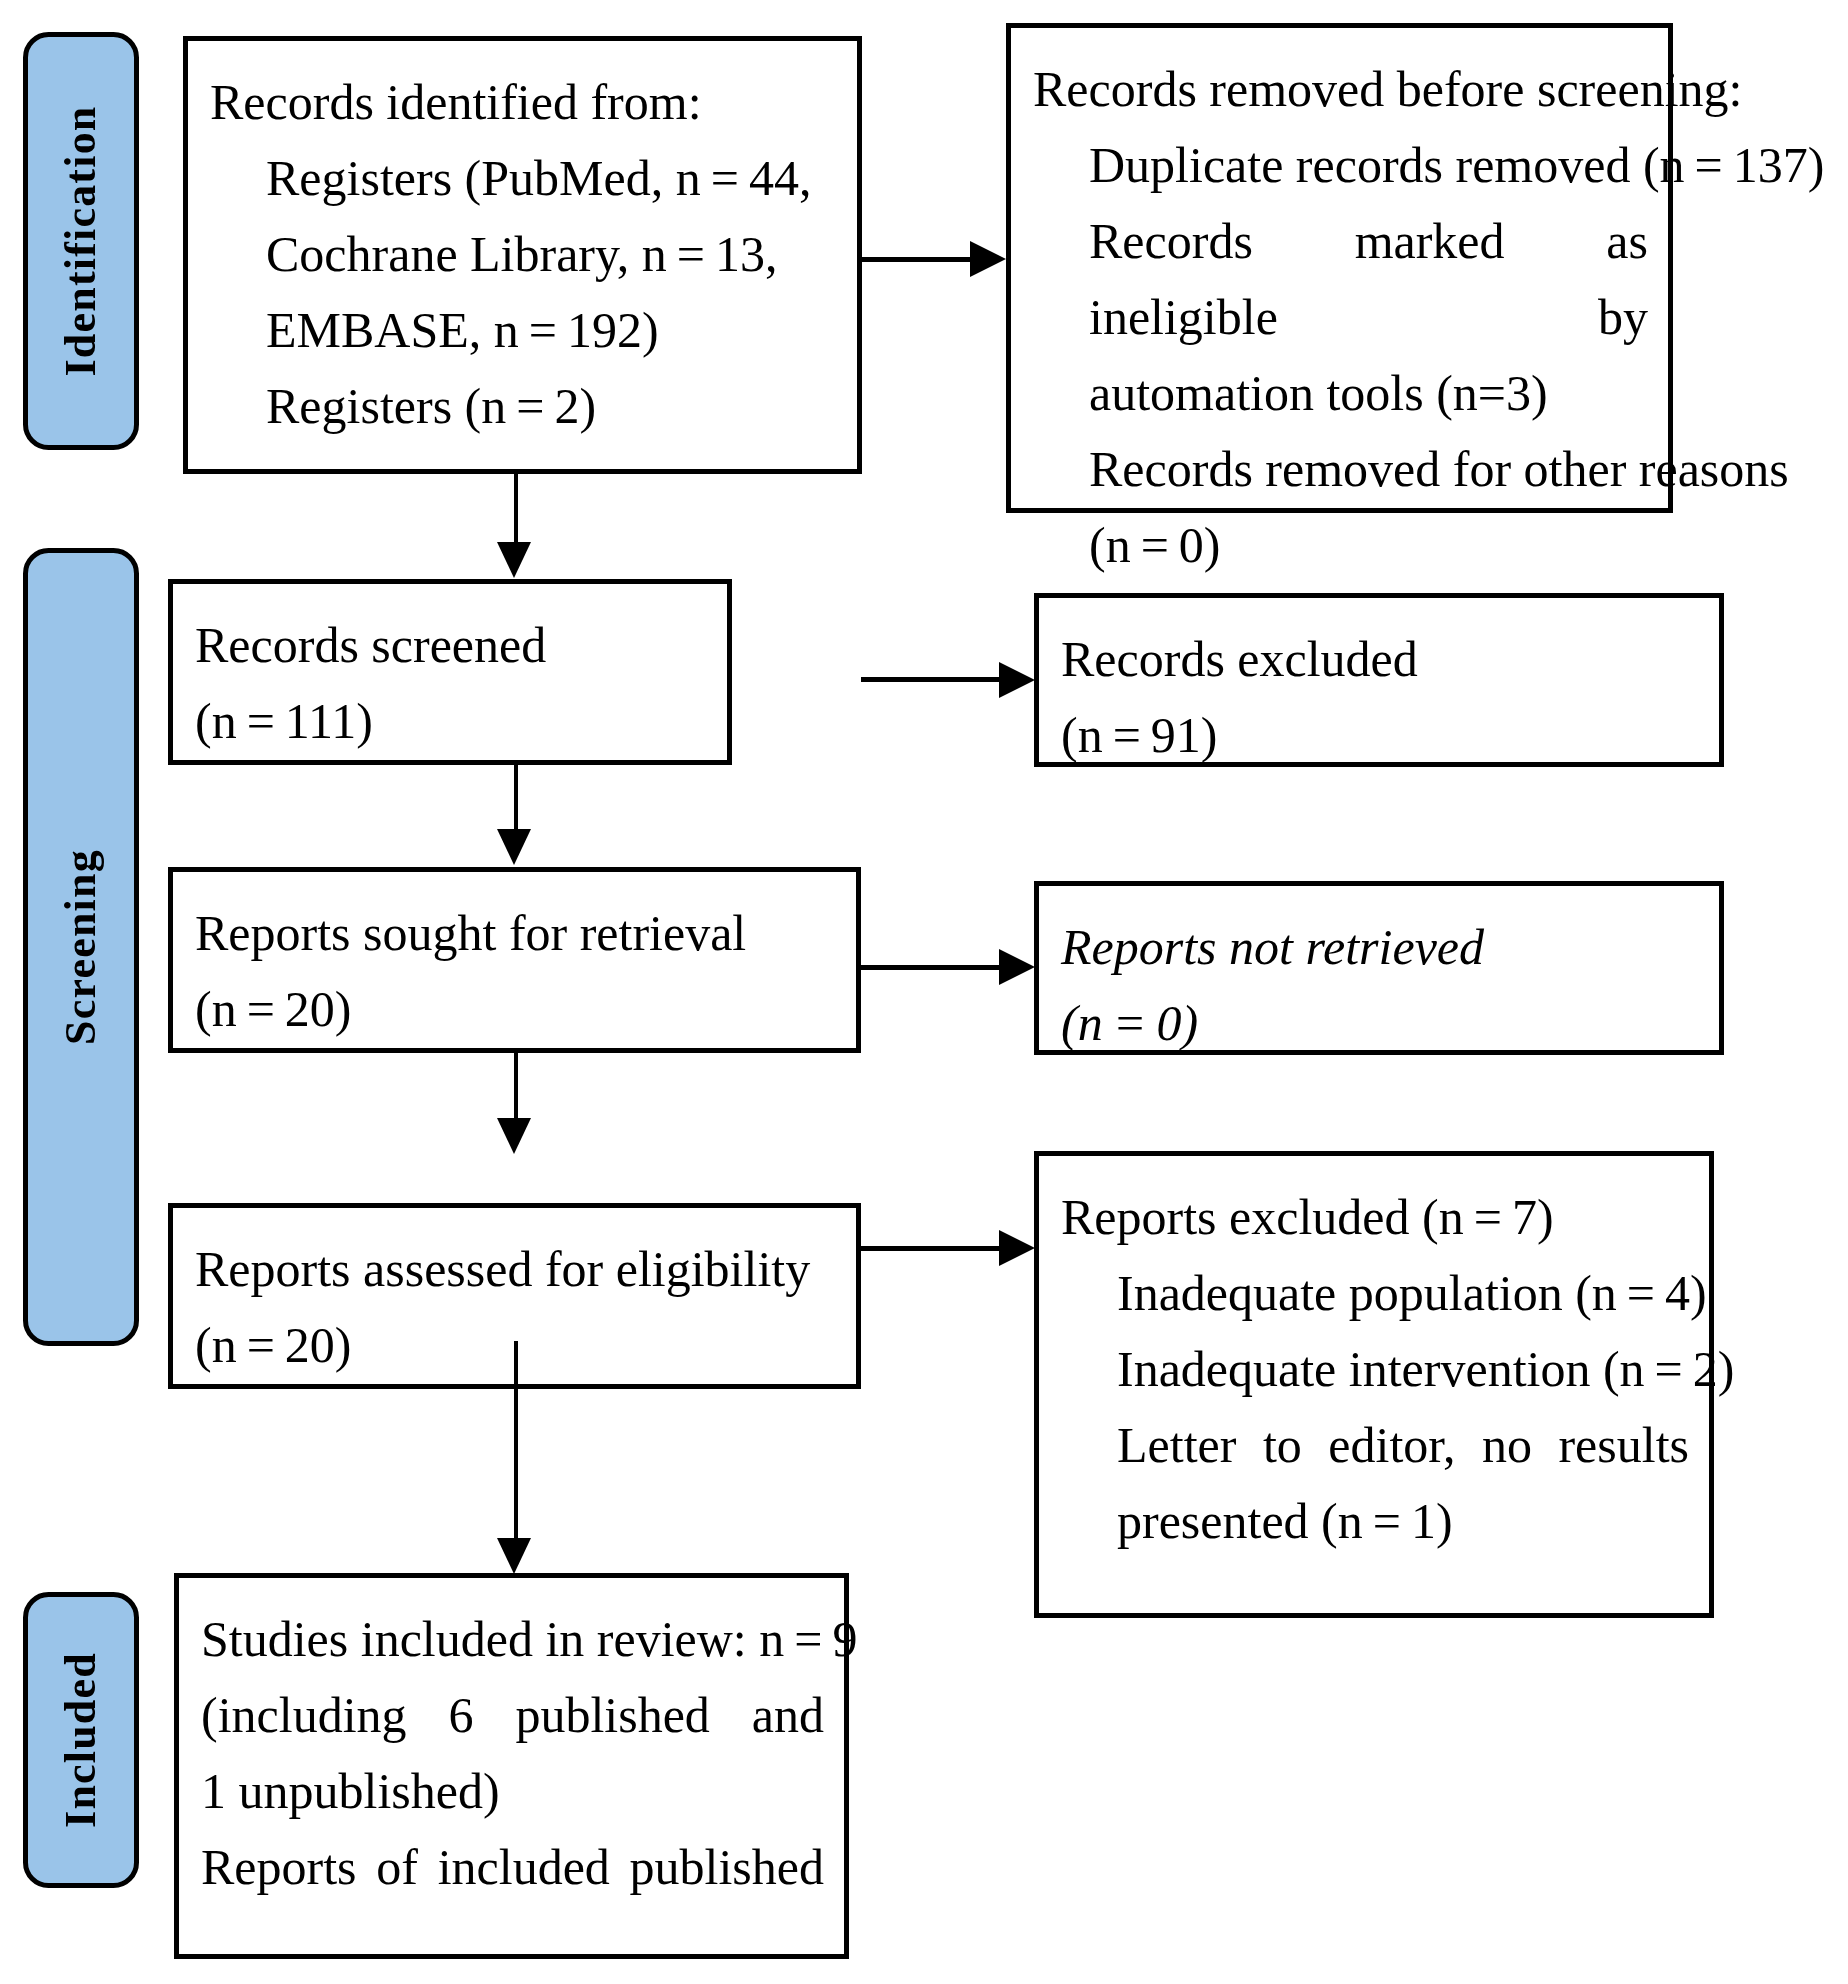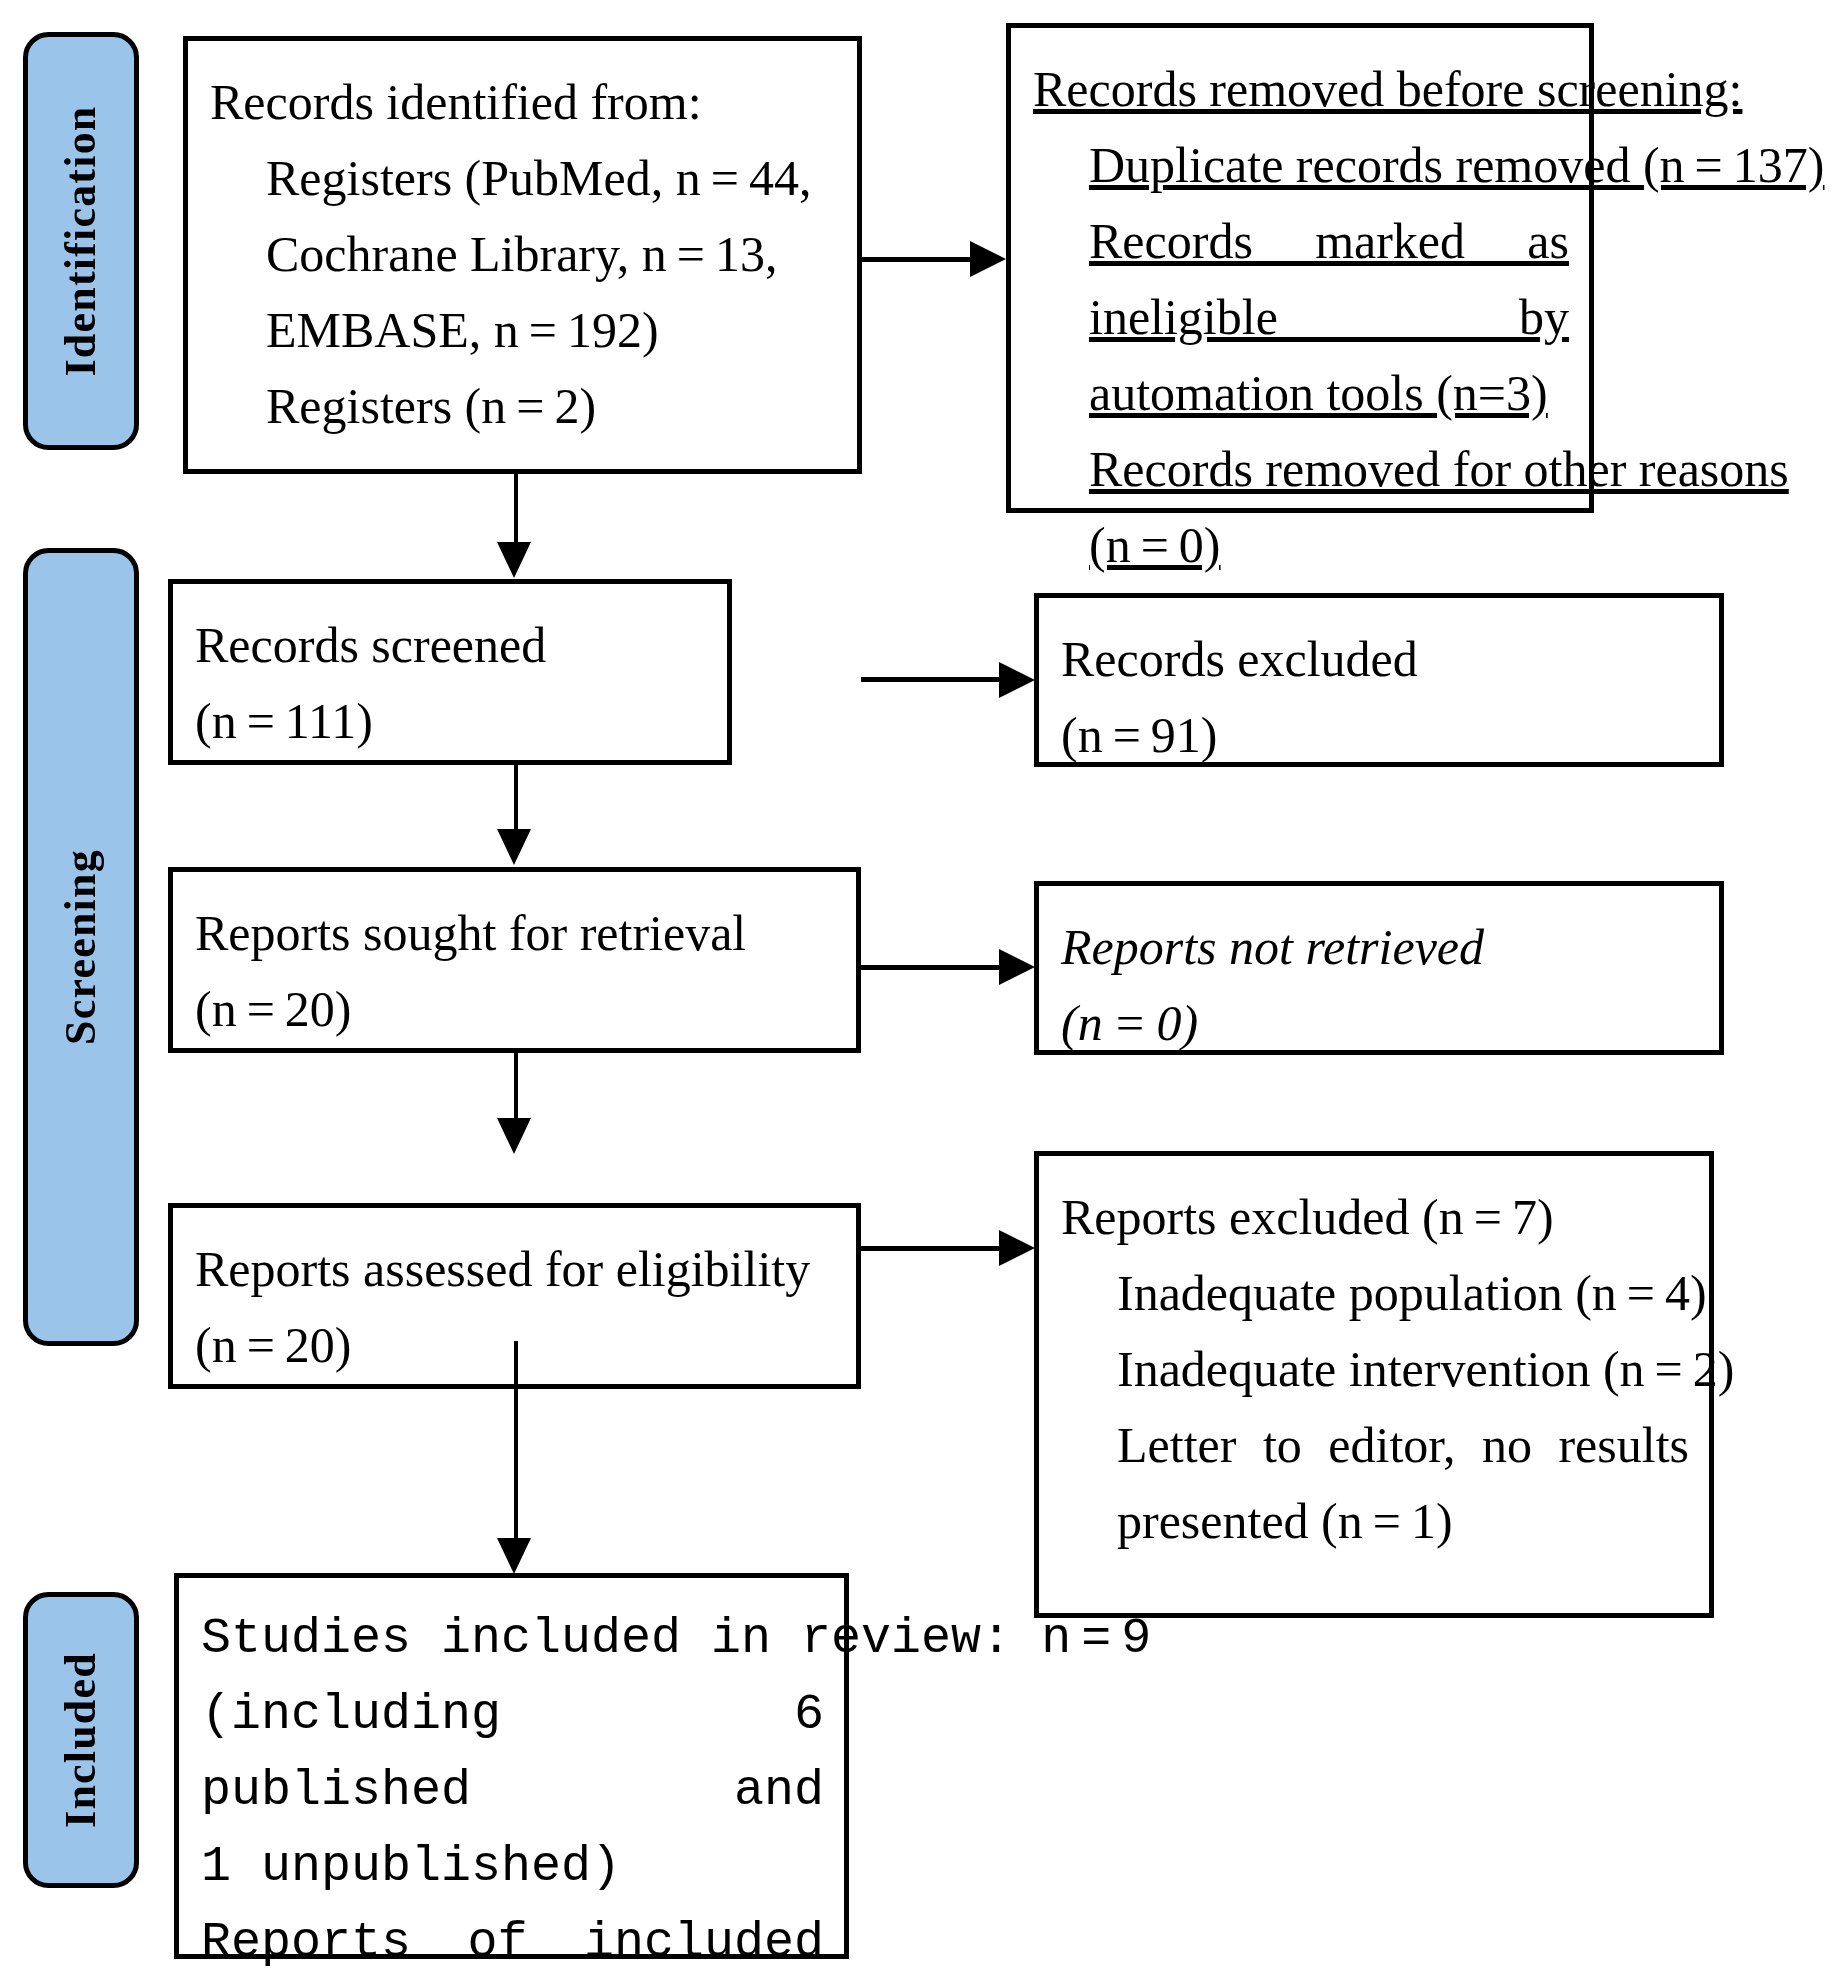--- a/index.html
+++ b/index.html
@@ -113,21 +113,21 @@
   </div>
 
   <div class="flow-box" style="left:183px; top:36px; width:679px; height:438px;">
     <div class="bx-line">Records identified from:</div>
     <div class="bx-line indent">Registers (PubMed, n = 44,</div>
     <div class="bx-line indent">Cochrane Library, n = 13,</div>
     <div class="bx-line indent">EMBASE, n = 192)</div>
     <div class="bx-line indent">Registers (n = 2)</div>
   </div>
 
-  <div class="flow-box" style="left:1006px; top:23px; width:588px; height:490px;text-decoration:underline;">
+  <div class="flow-box" style="left:1006px; top:23px; width:667px; height:490px;">
     <div class="bx-line">Records removed before screening:</div>
     <div class="bx-line indent">Duplicate records removed (n = 137)</div>
     <div class="bx-line just-indent">Records marked as ineligible by</div>
     <div class="bx-line indent">automation tools (n=3)</div>
     <div class="bx-line indent">Records removed for other reasons</div>
     <div class="bx-line indent">(n = 0)</div>
   </div>
 
   <div class="hline" style="left:861px; top:257px; width:110px;"></div>
   <div class="arrow-right" style="left:970px; top:241px;"></div>
@@ -179,21 +179,21 @@
     <div class="bx-line just-indent">Letter to editor, no results</div>
     <div class="bx-line indent">presented (n = 1)</div>
   </div>
 
   <div class="hline" style="left:861px; top:1246px; width:139px;"></div>
   <div class="arrow-right" style="left:999px; top:1230px;"></div>
 
   <div class="vline" style="left:514px; top:1341px; height:200px;"></div>
   <div class="arrow-down" style="left:497px; top:1538px;"></div>
 
-  <div class="flow-box" style="left:174px; top:1573px; width:675px; height:386px;font-family:Liberation Mono, monospace;">
+  <div class="flow-box" style="left:174px; top:1573px; width:675px; height:386px;">
     <div class="bx-line">Studies included in review: n = 9</div>
     <div class="bx-line just">(including 6 published and</div>
     <div class="bx-line">1 unpublished)</div>
     <div class="bx-line just">Reports of included published</div>
   </div>
 
 </div>
 
 
 </body></html>

